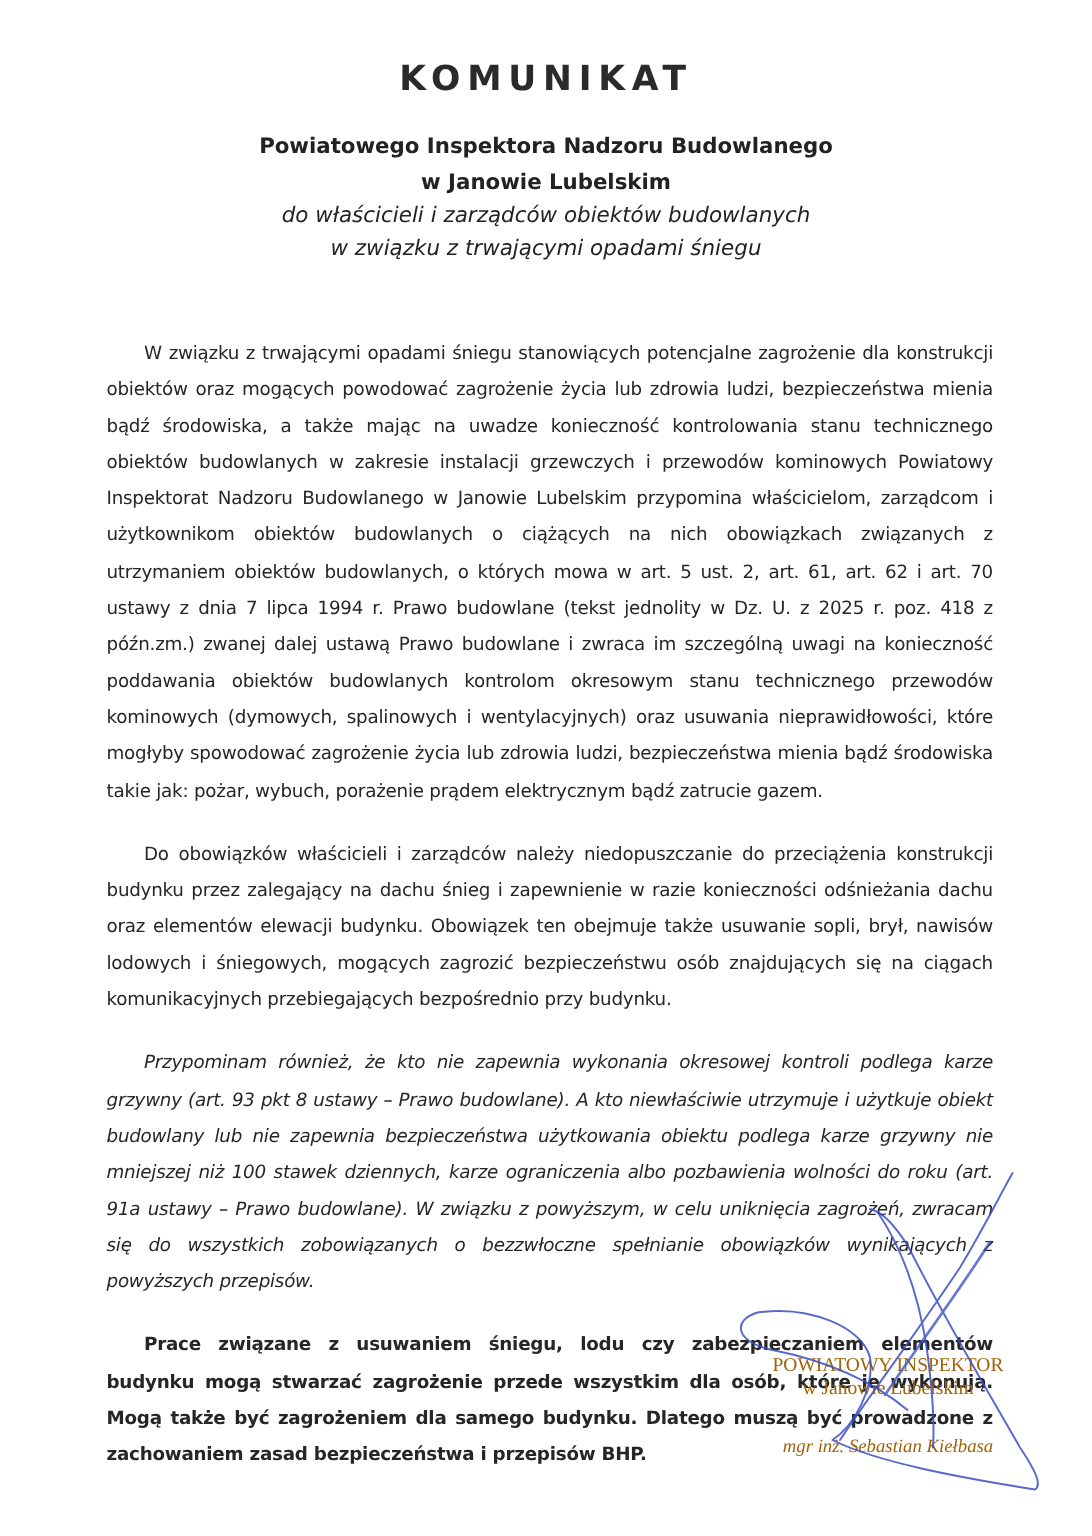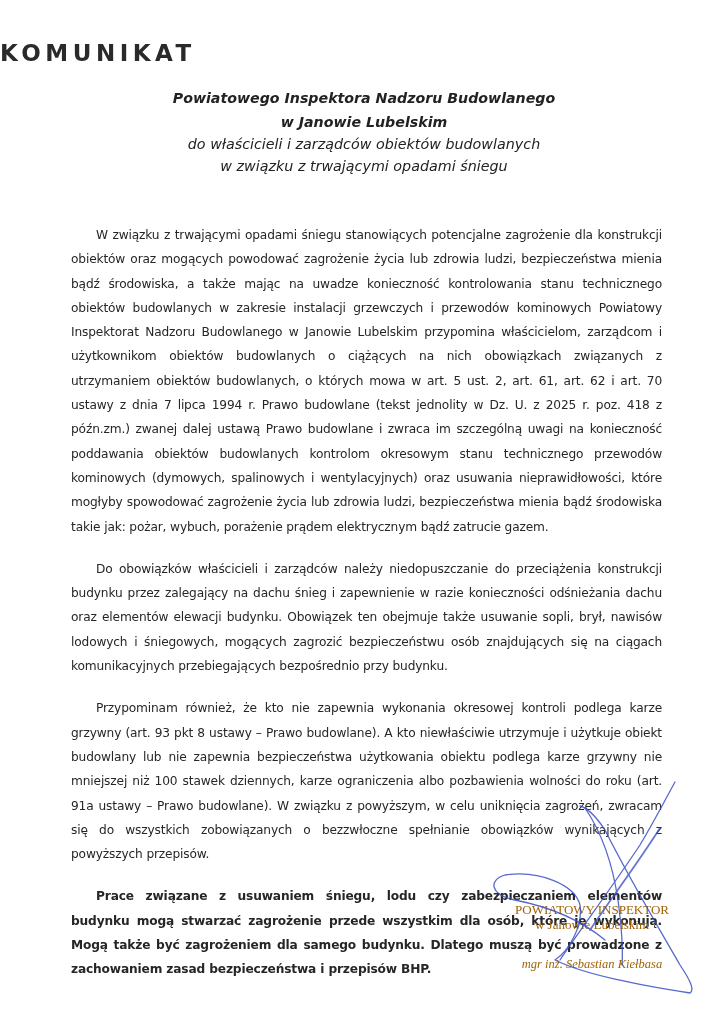--- a/index.html
+++ b/index.html
@@ -2,37 +2,37 @@
 <html><head>
 <meta charset="utf-8">
 <style>
   html, body { margin: 0; padding: 0; }
   body {
     width: 728px; height: 1024px; background: #ffffff; position: relative; overflow: hidden;
     font-family: "DejaVu Sans", sans-serif; color: #262626;
   }
   .page { position: absolute; left: 0; top: 0; width: 728px; height: 1024px; }
   .title {
-    position: absolute; top: 40px; left: 0; width: 728px; text-align: left;
+    position: absolute; top: 40px; left: 0; width: 728px; text-align: center;
     font-family: "DejaVu Sans", sans-serif; font-weight: bold; font-size: 23px;
     letter-spacing: 4.5px; color: #2a2a2a;
   }
   .sub {
-    position: absolute; left: 0; width: 728px; text-align: center; font-size: 14.2px; color: #222; font-style: italic;
+    position: absolute; left: 0; width: 728px; text-align: center; font-size: 14.2px; color: #222;
   }
   .sub.b { font-weight: bold; }
   .sub.i { font-style: italic; font-size: 14.3px; }
   .s1 { top: 90px; } .s2 { top: 114px; } .s3 { top: 136px; } .s4 { top: 158px; }
   .body-text {
     position: absolute; left: 53px; width: 627px; top: 205px;
     font-family: "DejaVu Sans", sans-serif; font-size: 12.2px; line-height: 24.3px;
     text-align: justify; color: #262626; letter-spacing: -0.15px;
   }
   .body-text p { margin: 18px; text-indent: 25px; }
-  .p1 { } .p2 { margin-top: 7px !important; } .p3 { margin-top: 9px !important; } .p4 { margin-top: 8px !important; font-weight: bold; }
+  .p1 { } .p2 { margin-top: 7px !important; } .p3 { margin-top: 9px !important; font-style: italic; } .p4 { margin-top: 8px !important; font-weight: bold; }
   .stamp {
     position: absolute; left: 492px; top: 902px; width: 200px; text-align: center;
     font-family: "Liberation Serif", serif; color: #a16207; font-size: 13px; line-height: 15px;
   }
   .stamp .sig { margin-top: 25px; font-style: italic; font-size: 12.5px; }
   .signature { position: absolute; left: 0; top: 0; width: 728px; height: 1024px; pointer-events: none; }
 </style>
 </head>
 <body>
 

